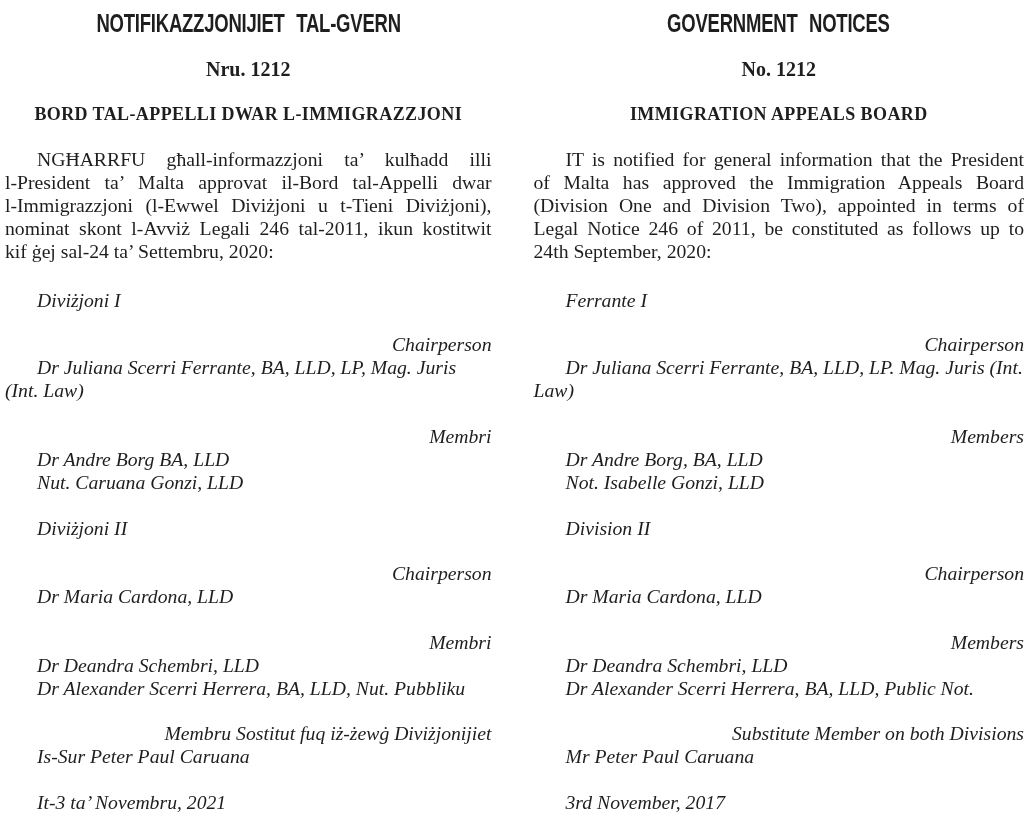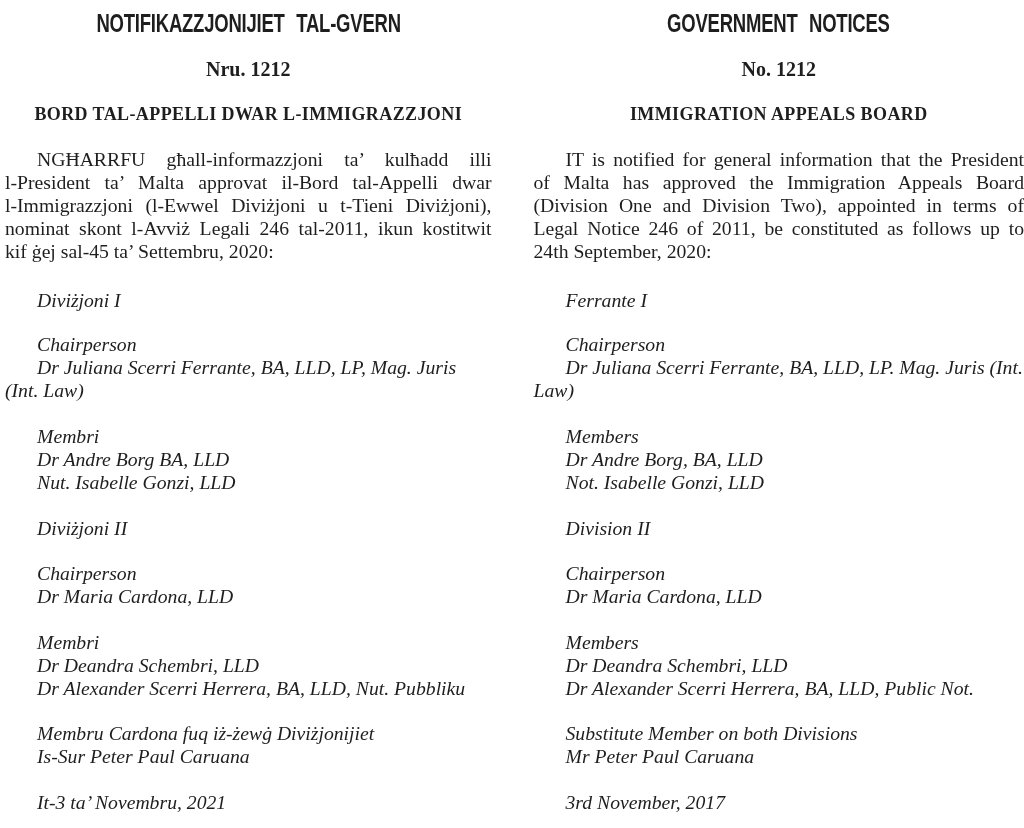--- a/index.html
+++ b/index.html
@@ -43,63 +43,63 @@
     letter-spacing: 0.4px;
     margin: 22px 0 0 0;
     white-space: nowrap;
   }
   .intro { margin-top: 22px; }
   .iline { text-align: justify; text-align-last: justify; margin: 0; }
   .iline.first { text-indent: 32px; }
   .iline.last  { text-align-last: left; }
 
   .line { margin: 0; text-indent: 32px; text-align: left; font-style: italic; }
-  .italic { font-style: italic; }
+  .italic { font-style: italic; text-align: right; }
   .mt21 { margin-top: 21px; }
   .mt22 { margin-top: 22px; }
   .mt23 { margin-top: 23px; }
   .mt26 { margin-top: 26px; }
 </style>
 </head>
 <body>
 
 <div class="doc">
 
   <div class="col col-left">
     <p class="masthead"><span class="squeeze">NOTIFIKAZZJONIJIET TAL-GVERN</span></p>
     <p class="notice-no">Nru. 1212</p>
     <p class="doc-title">BORD TAL-APPELLI DWAR L-IMMIGRAZZJONI</p>
 
     <div class="intro">
       <div class="iline first">NGĦARRFU għall-informazzjoni ta’ kulħadd illi</div>
       <div class="iline">l-President ta’ Malta approvat il-Bord tal-Appelli dwar</div>
       <div class="iline">l-Immigrazzjoni (l-Ewwel Diviżjoni u t-Tieni Diviżjoni),</div>
       <div class="iline">nominat skont l-Avviż Legali 246 tal-2011, ikun kostitwit</div>
-      <div class="iline last">kif ġej sal-45 ta’ Settembru, 2020:</div>
+      <div class="iline last">kif ġej sal-24 ta’ Settembru, 2020:</div>
     </div>
 
     <p class="line mt26">Diviżjoni I</p>
 
     <p class="line italic mt21">Chairperson</p>
     <p class="line">Dr Juliana Scerri Ferrante, BA, LLD, LP, Mag. Juris (Int. Law)</p>
 
     <p class="line italic mt23">Membri</p>
     <p class="line">Dr Andre Borg BA, LLD</p>
-    <p class="line">Nut. Isabelle Gonzi, LLD</p>
+    <p class="line">Nut. Caruana Gonzi, LLD</p>
 
     <p class="line mt23">Diviżjoni II</p>
 
     <p class="line italic mt22">Chairperson</p>
     <p class="line">Dr Maria Cardona, LLD</p>
 
     <p class="line italic mt23">Membri</p>
     <p class="line">Dr Deandra Schembri, LLD</p>
     <p class="line">Dr Alexander Scerri Herrera, BA, LLD, Nut. Pubbliku</p>
 
-    <p class="line italic mt22">Membru Cardona fuq iż-żewġ Diviżjonijiet</p>
+    <p class="line italic mt22">Membru Sostitut fuq iż-żewġ Diviżjonijiet</p>
     <p class="line">Is-Sur Peter Paul Caruana</p>
 
     <p class="line mt23">It-3 ta’ Novembru, 2021</p>
   </div>
 
   <div class="col col-right">
     <p class="masthead"><span class="squeeze">GOVERNMENT NOTICES</span></p>
     <p class="notice-no">No. 1212</p>
     <p class="doc-title">IMMIGRATION APPEALS BOARD</p>
 

